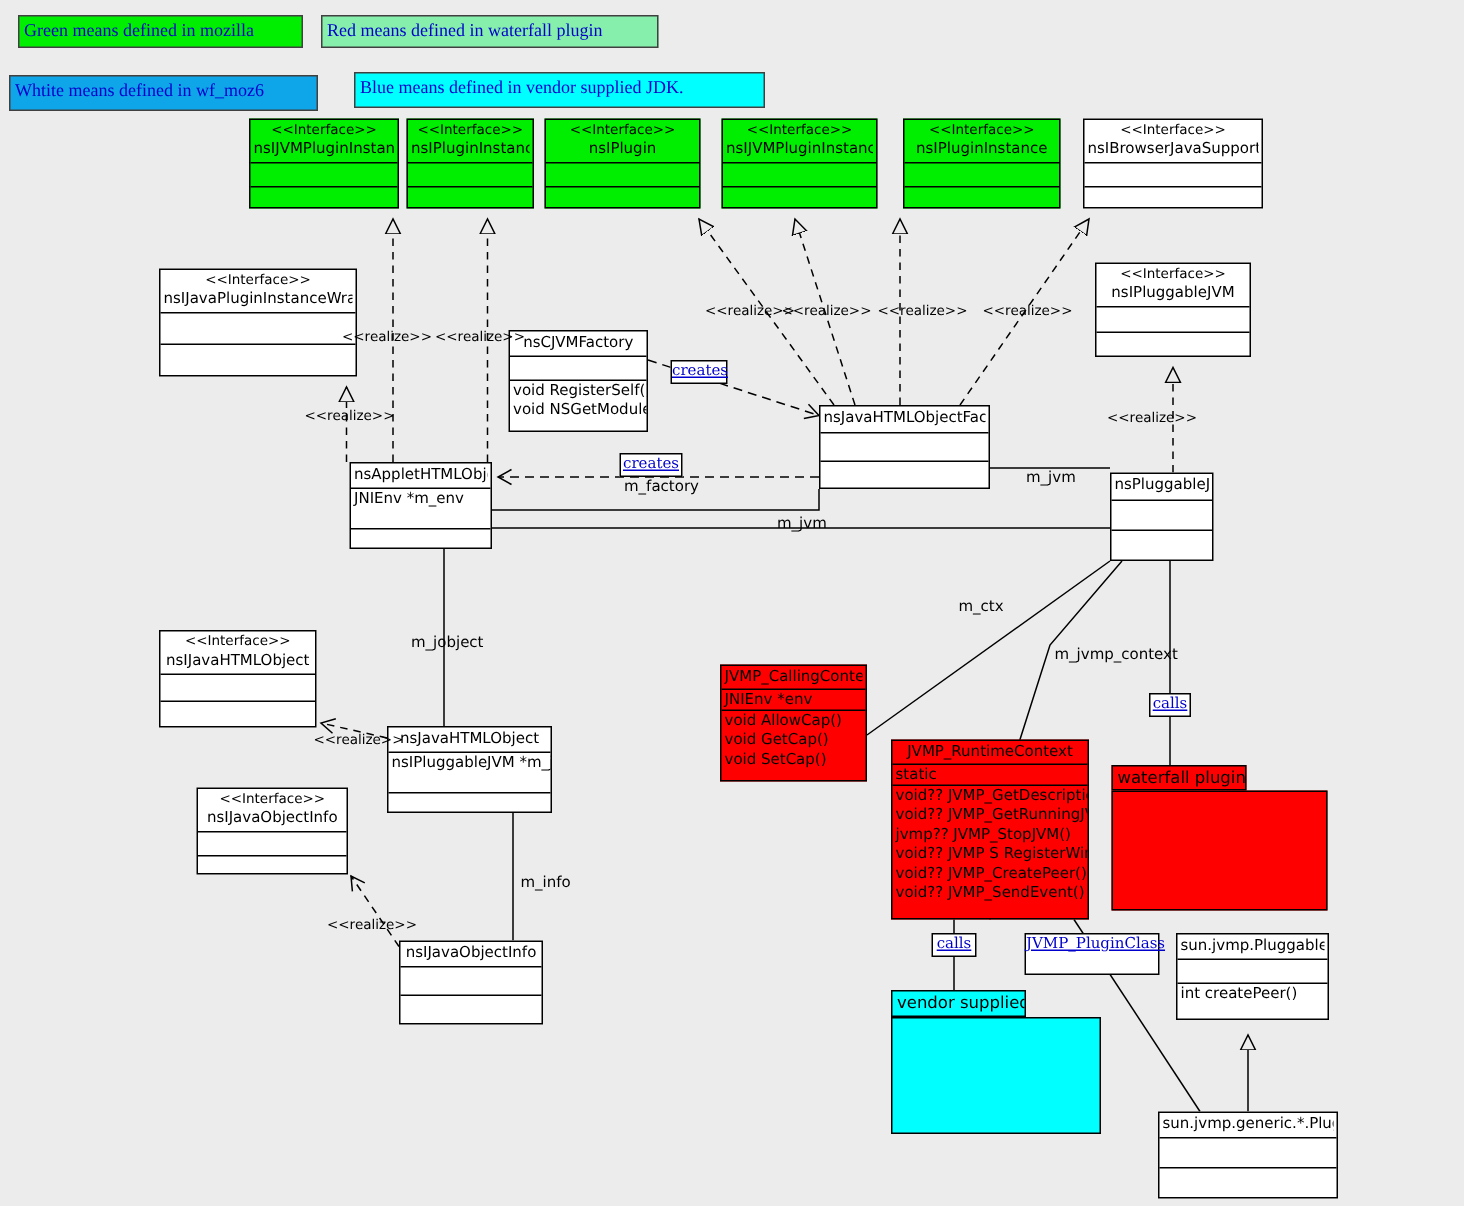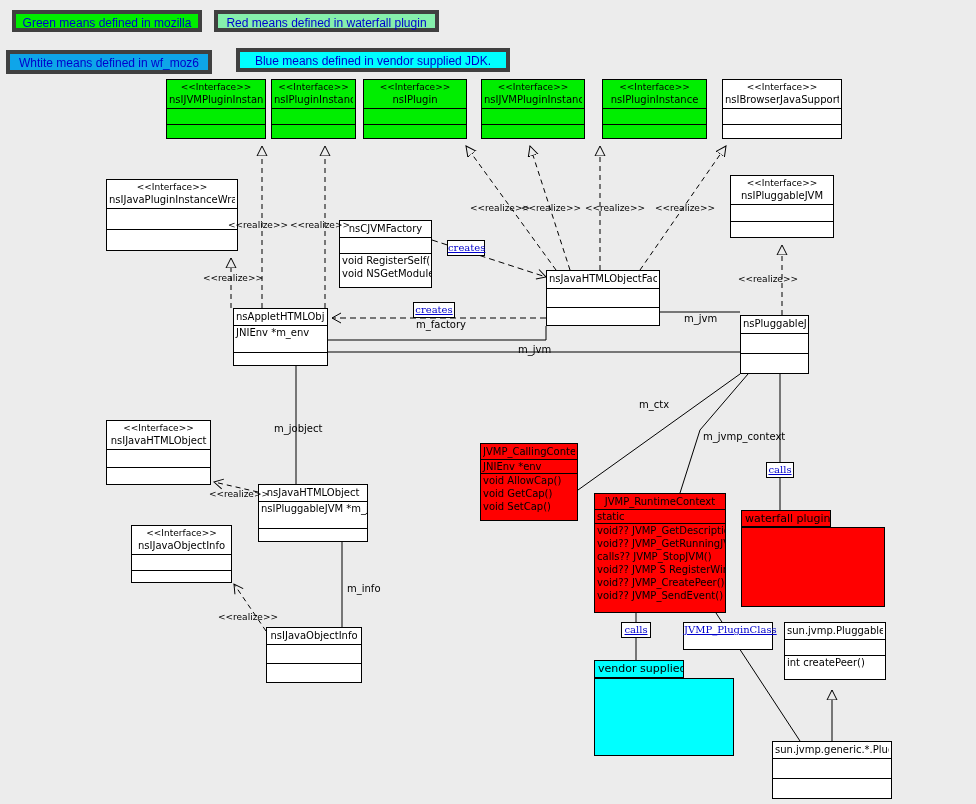--- a/index.html
+++ b/index.html
@@ -11,29 +11,28 @@
     position: relative;
     width: 976px;
     height: 804px;
     background: #ececec;
     font-family: "DejaVu Sans", sans-serif;
     overflow: hidden;
   }
   
   .legend {
     position: absolute;
-    border: 4px solid #404040;
-    font-family: Liberation Sans, sans-serif;
+    border: 1px solid #404040;
+    font-family: Liberation Serif, serif;
     font-size: 12px;
     color: #0000cc;
     white-space: nowrap;
     padding: 1px 3px;
     box-sizing: border-box;
     line-height: 16px;
-    text-align: center;
   }
   .lg-green  { background: #00ee00; color:#0000cc; }
   .lg-red    { background: #86efac; color:#0000cc; }
   .lg-white  { background: #0ea5e9; color:#0000cc; }
   .lg-cyan   { background: #00ffff; color:#0000cc; }
 
   
   .uml {
     position: absolute;
     border: 1px solid #000;
@@ -342,21 +341,21 @@
       <div class="uml red" style="left: 594px; top: 493px; width: 132px; height: 120px;">
         <div class="hd" style="height: 15px;">
           <div class="name">JVMP_RuntimeContext</div>
         </div>
         <div class="sec">
           <div class="row">static</div>
         </div>
         <div class="sec grow">
           <div class="row">void?? JVMP_GetDescription()</div>
           <div class="row">void?? JVMP_GetRunningJVM()</div>
-          <div class="row">calls?? JVMP_StopJVM()</div>
+          <div class="row">jvmp?? JVMP_StopJVM()</div>
           <div class="row">void?? JVMP S RegisterWindow()</div>
           <div class="row">void?? JVMP_CreatePeer()</div>
           <div class="row">void?? JVMP_SendEvent()</div>
         </div>
       </div>
       <div class="uml white" style="left: 784px; top: 622px; width: 102px; height: 58px;">
         <div class="hd" style="height: 16px;">
           <div class="name">sun.jvmp.PluggableJVM</div>
         </div>
         <div class="sec" style="min-height: 16px;"></div>

